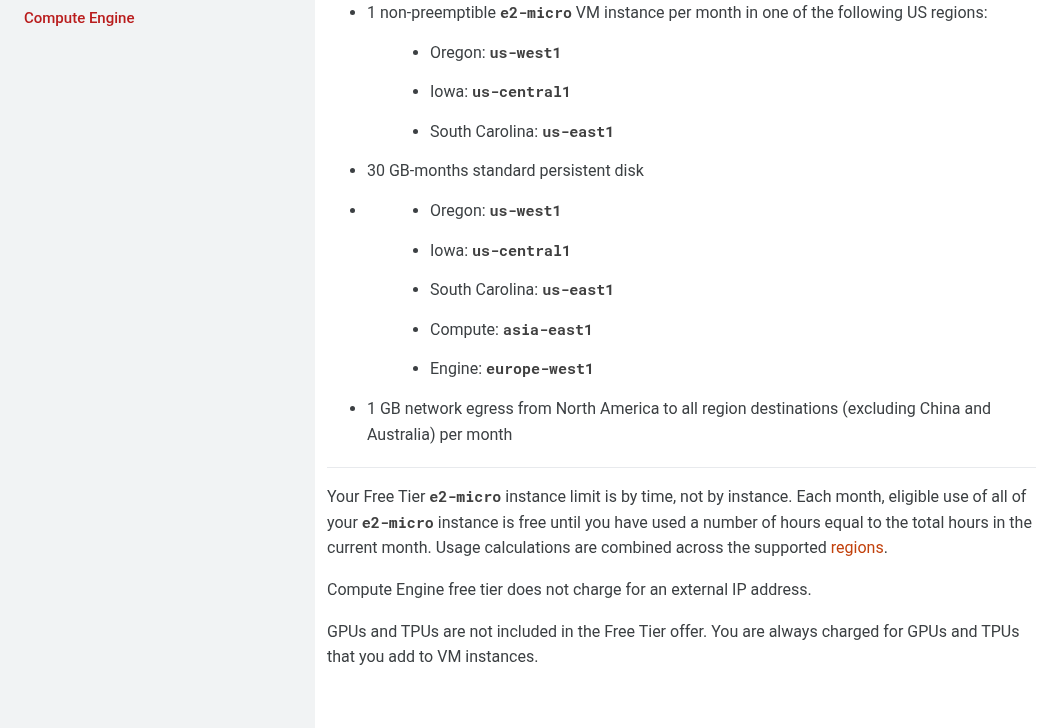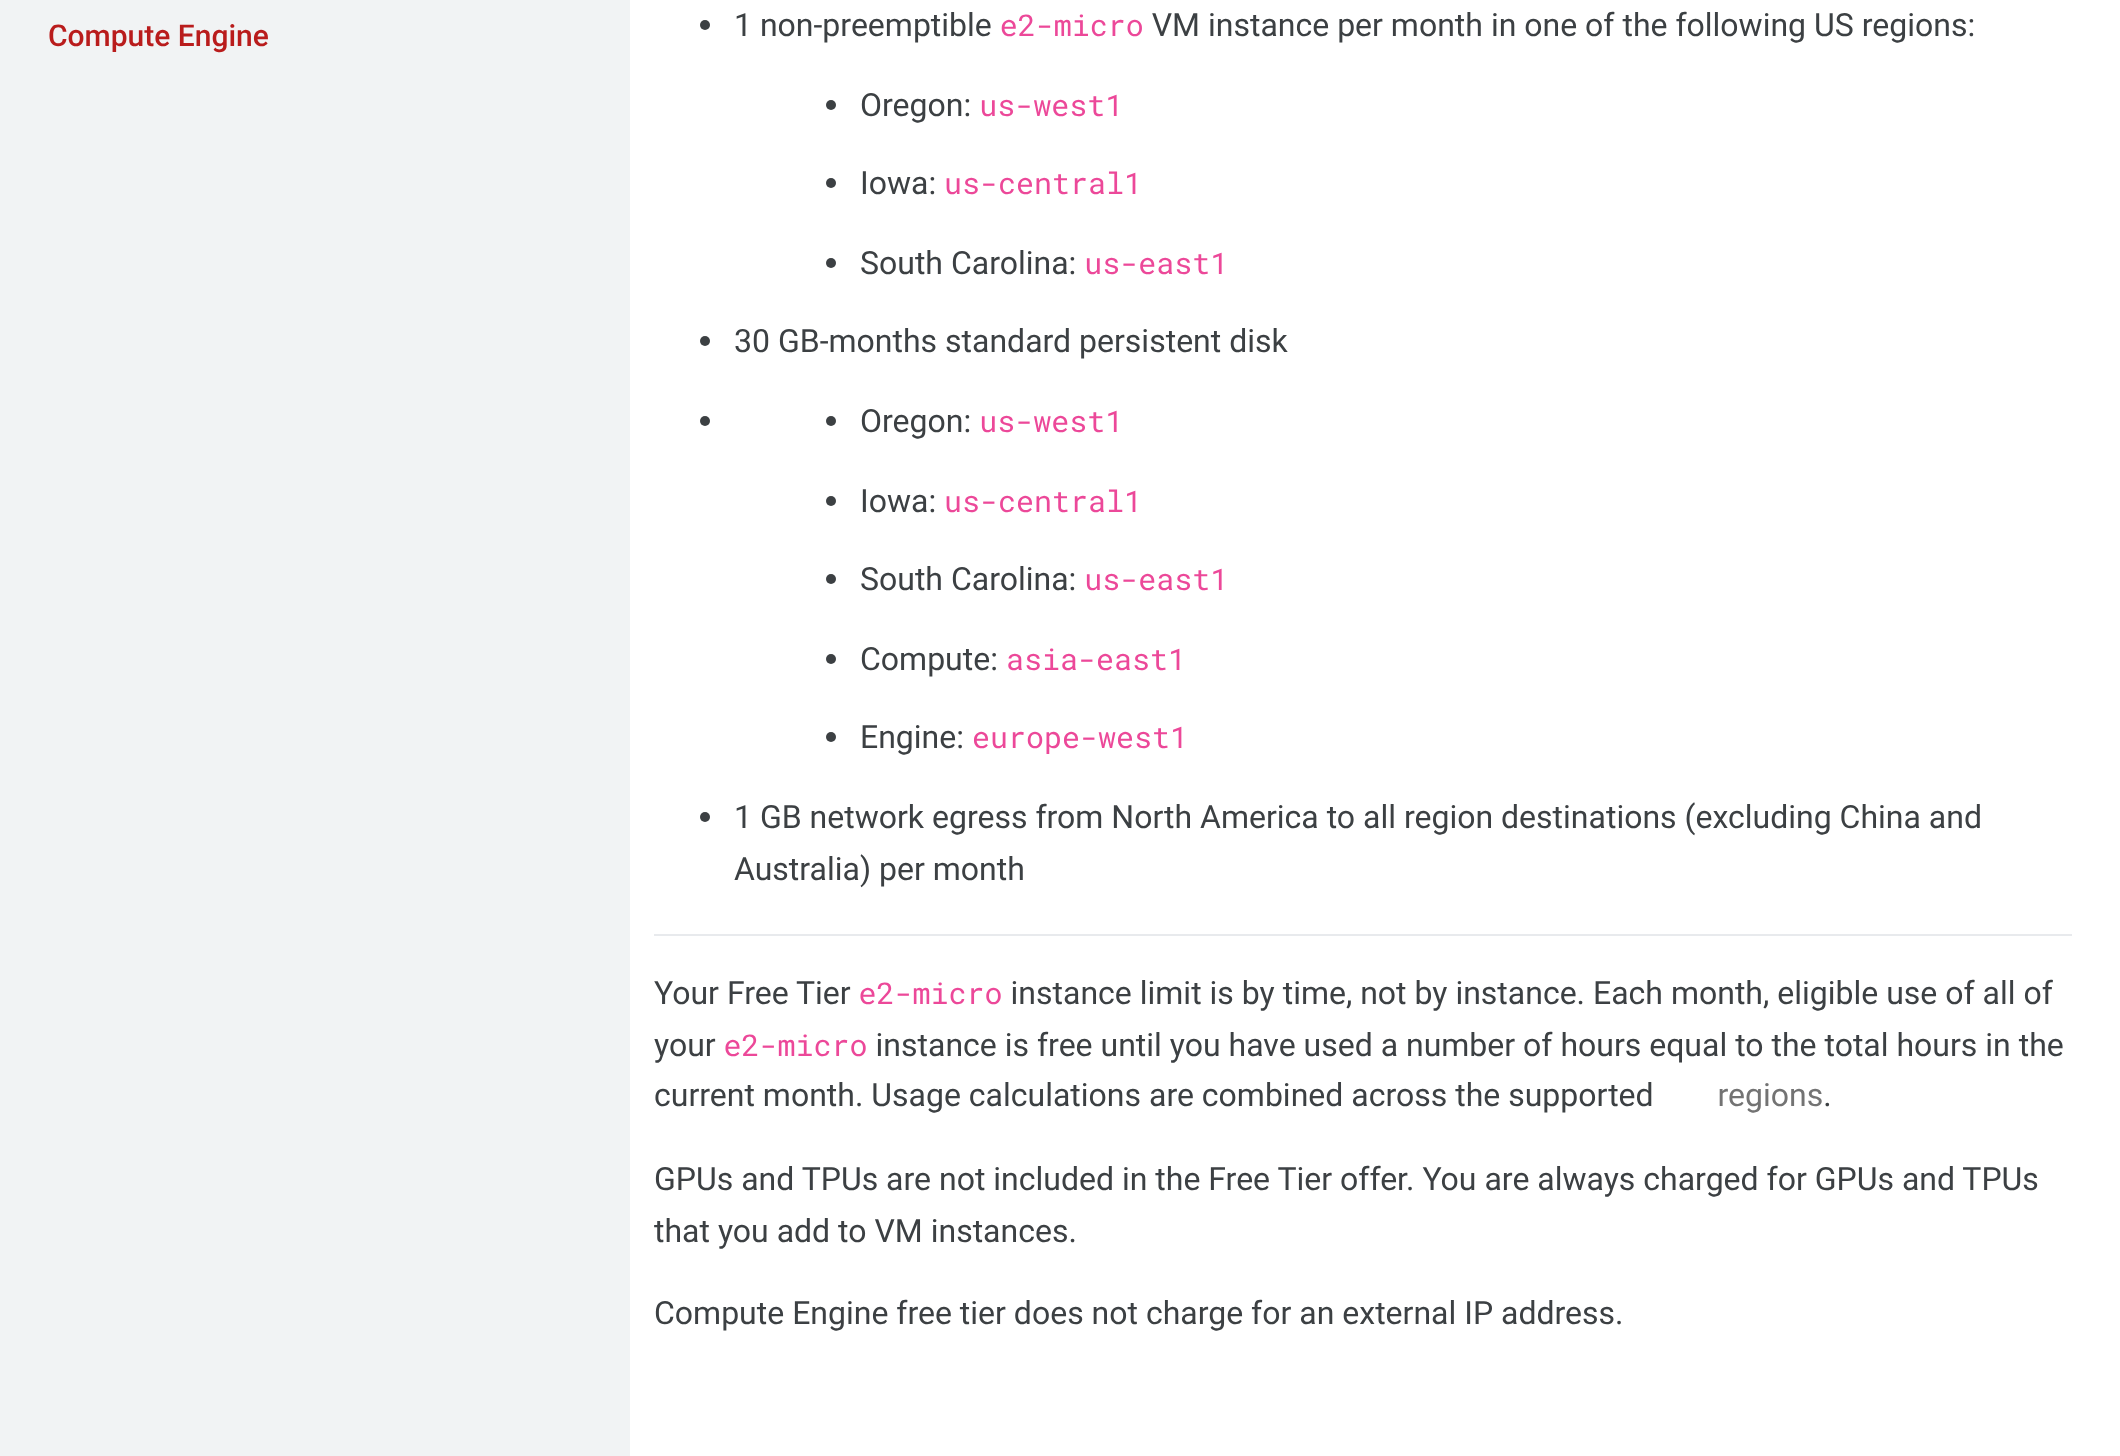--- a/index.html
+++ b/index.html
@@ -48,34 +48,34 @@
     ul.inner-list > li {
       margin-bottom: 14px;
       margin-left: 15px;
     }
     ul.inner-list > li:last-child {
       margin-bottom: 0;
     }
     code {
       font-family: 'Roboto Mono', 'Courier New', monospace;
       font-size: 15px;
-      color: #ec4899;
+      color: #404040;
+      font-weight: bold;
     }
     .divider {
       border-top: 1px solid #e8eaed;
       margin: 20px 0 16px 0;
     }
     .para {
       margin-bottom: 16px;
     }
     a.inline-link {
-      color: #737373;
+      color: #c2410c;
       text-decoration: none;
       cursor: pointer;
-      margin-left: 28px;
     }
   </style>
 </head>
 <body>
 
 <div class="sidebar">
   <a class="sidebar-link">Compute Engine</a>
 </div>
 
 <div class="content">
@@ -100,17 +100,17 @@
     </li>
     <li>1 GB network egress from North America to all region destinations (excluding China and Australia) per month</li>
   </ul>
 
   <div class="divider"></div>
 
   <p class="para">
     <span>Your Free Tier </span><code>e2-micro</code><span> instance limit is by time, not by instance. Each month, eligible use of all of your </span><code>e2-micro</code><span> instance is free until you have used a number of hours equal to the total hours in the current month. Usage calculations are combined across the supported </span><a class="inline-link">regions</a><span>.</span>
   </p>
 
+  <p class="para">Compute Engine free tier does not charge for an external IP address.</p>
+
   <p class="para">GPUs and TPUs are not included in the Free Tier offer. You are always charged for GPUs and TPUs that you add to VM instances.</p>
-
-  <p class="para">Compute Engine free tier does not charge for an external IP address.</p>
 
 </div>
 
 </body></html>

